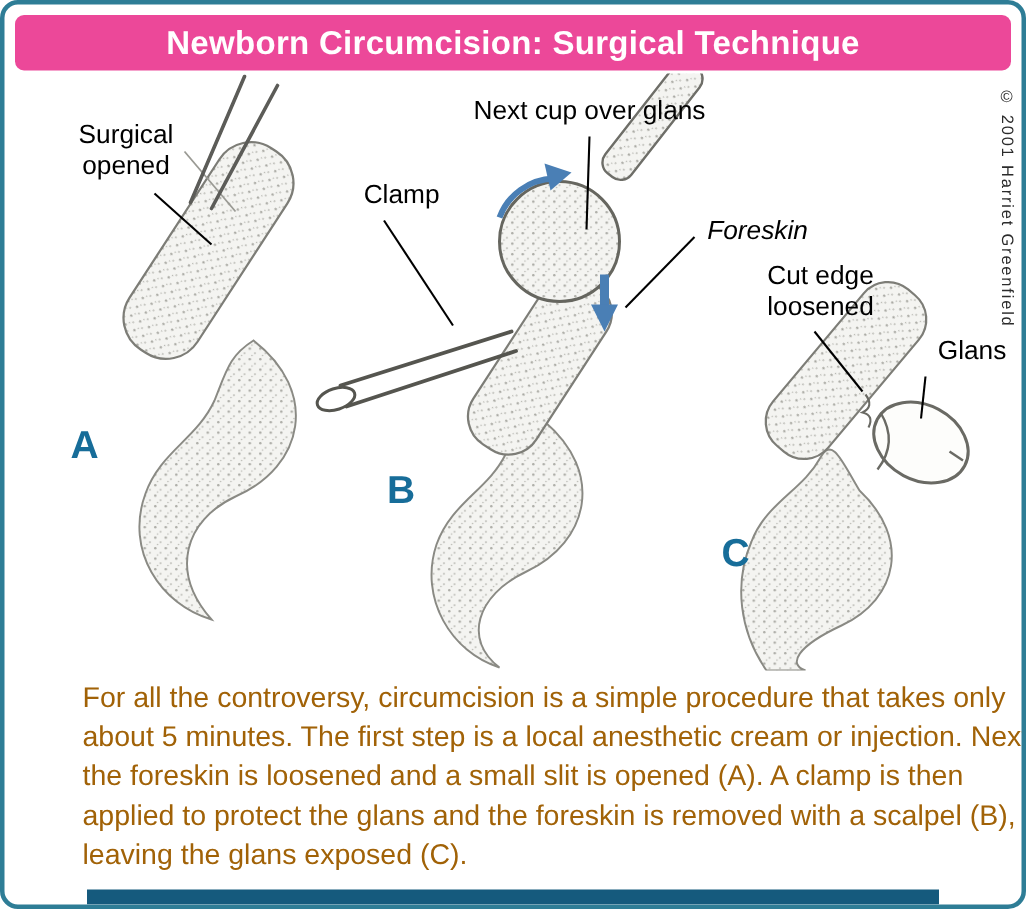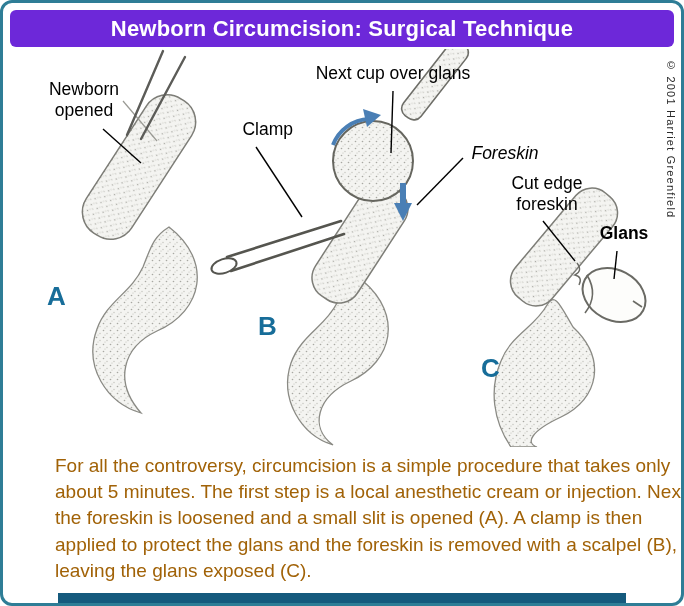--- a/index.html
+++ b/index.html
@@ -3,39 +3,39 @@
 <meta charset="utf-8">
 <style>
   * { margin:0; padding:0; box-sizing:border-box; }
   html,body { background:#ffffff; font-family:"Liberation Sans", sans-serif; }
   .page {
     position:relative; width:684px; height:606px; background:#ffffff;
     border:3px solid #2e7d96; border-radius:12px; overflow:hidden;
   }
   .header {
     position:absolute; left:7px; top:7px; right:7px; height:37px;
-    background:#6d28d9; border-radius:6px; color:#ffffff;
+    background:#ec4899; border-radius:6px; color:#ffffff;
     font-weight:bold; font-size:22px; text-align:center; line-height:37px;
     letter-spacing:0.2px;
   }
   .credit {
     position:absolute; top:56px; right:4px; writing-mode:vertical-rl;
     font-size:11px; color:#2b2b2b; letter-spacing:1.2px; height:190px;
   }
   .canvas { position:absolute; left:8px; top:46px; }
   .label {
     position:absolute; font-size:17.5px; color:#000; text-align:center;
     line-height:1.18;
   }
   .lbl-foreskin-opened { left:28px;  top:76px;  width:106px; }
   .lbl-clamp           { left:218px; top:116px; width:72px;text-align:right;  }
   .lbl-bellcup         { left:295px; top:60px;  width:190px; }
   .lbl-foreskin-b      { left:460px; top:140px; width:84px;font-style:italic;  }
   .lbl-cutedge         { left:498px; top:170px; width:92px;  }
-  .lbl-glans           { left:591px; top:220px; width:60px;font-weight:bold;  }
+  .lbl-glans           { left:615px; top:220px; width:60px;  }
   .letter {
     position:absolute; font-size:26px; font-weight:bold; color:#176d99;
   }
   .letter-a { left:44px;  top:278px; }
   .letter-b { left:255px; top:308px; }
   .letter-c { left:478px; top:350px; }
   .caption {
     position:absolute; left:20px; top:450px; width:648px;
     font-size:19px; line-height:1.38; color:#a16207;margin-left:32px;
   }
@@ -99,25 +99,25 @@
     <g stroke="#000" stroke-width="1.4">
       <line x1="92" y1="80" x2="130" y2="114"></line>
       <line x1="245" y1="98" x2="291" y2="168"></line>
       <line x1="382" y1="42" x2="380" y2="104"></line>
       <line x1="452" y1="109" x2="406" y2="156"></line>
       <line x1="532" y1="172" x2="564" y2="212"></line>
       <line x1="606" y1="202" x2="603" y2="230"></line>
     </g>
   </svg>
 
-  <div class="label lbl-foreskin-opened">Newborn opened</div>
+  <div class="label lbl-foreskin-opened">Surgical opened</div>
   <div class="label lbl-clamp">Clamp</div>
   <div class="label lbl-bellcup">Next cup over glans</div>
   <div class="label lbl-foreskin-b">Foreskin</div>
-  <div class="label lbl-cutedge">Cut edge foreskin</div>
+  <div class="label lbl-cutedge">Cut edge loosened</div>
   <div class="label lbl-glans">Glans</div>
 
   <div class="letter letter-a">A</div>
   <div class="letter letter-b">B</div>
   <div class="letter letter-c">C</div>
 
   <div class="caption">For all the controversy, circumcision is a simple procedure that takes only about 5 minutes. The first step is a local anesthetic cream or injection. Next, the foreskin is loosened and a small slit is opened (A). A clamp is then applied to protect the glans and the foreskin is removed with a scalpel (B), leaving the glans exposed (C).</div>
 
   <div class="bottombar"></div>
 

